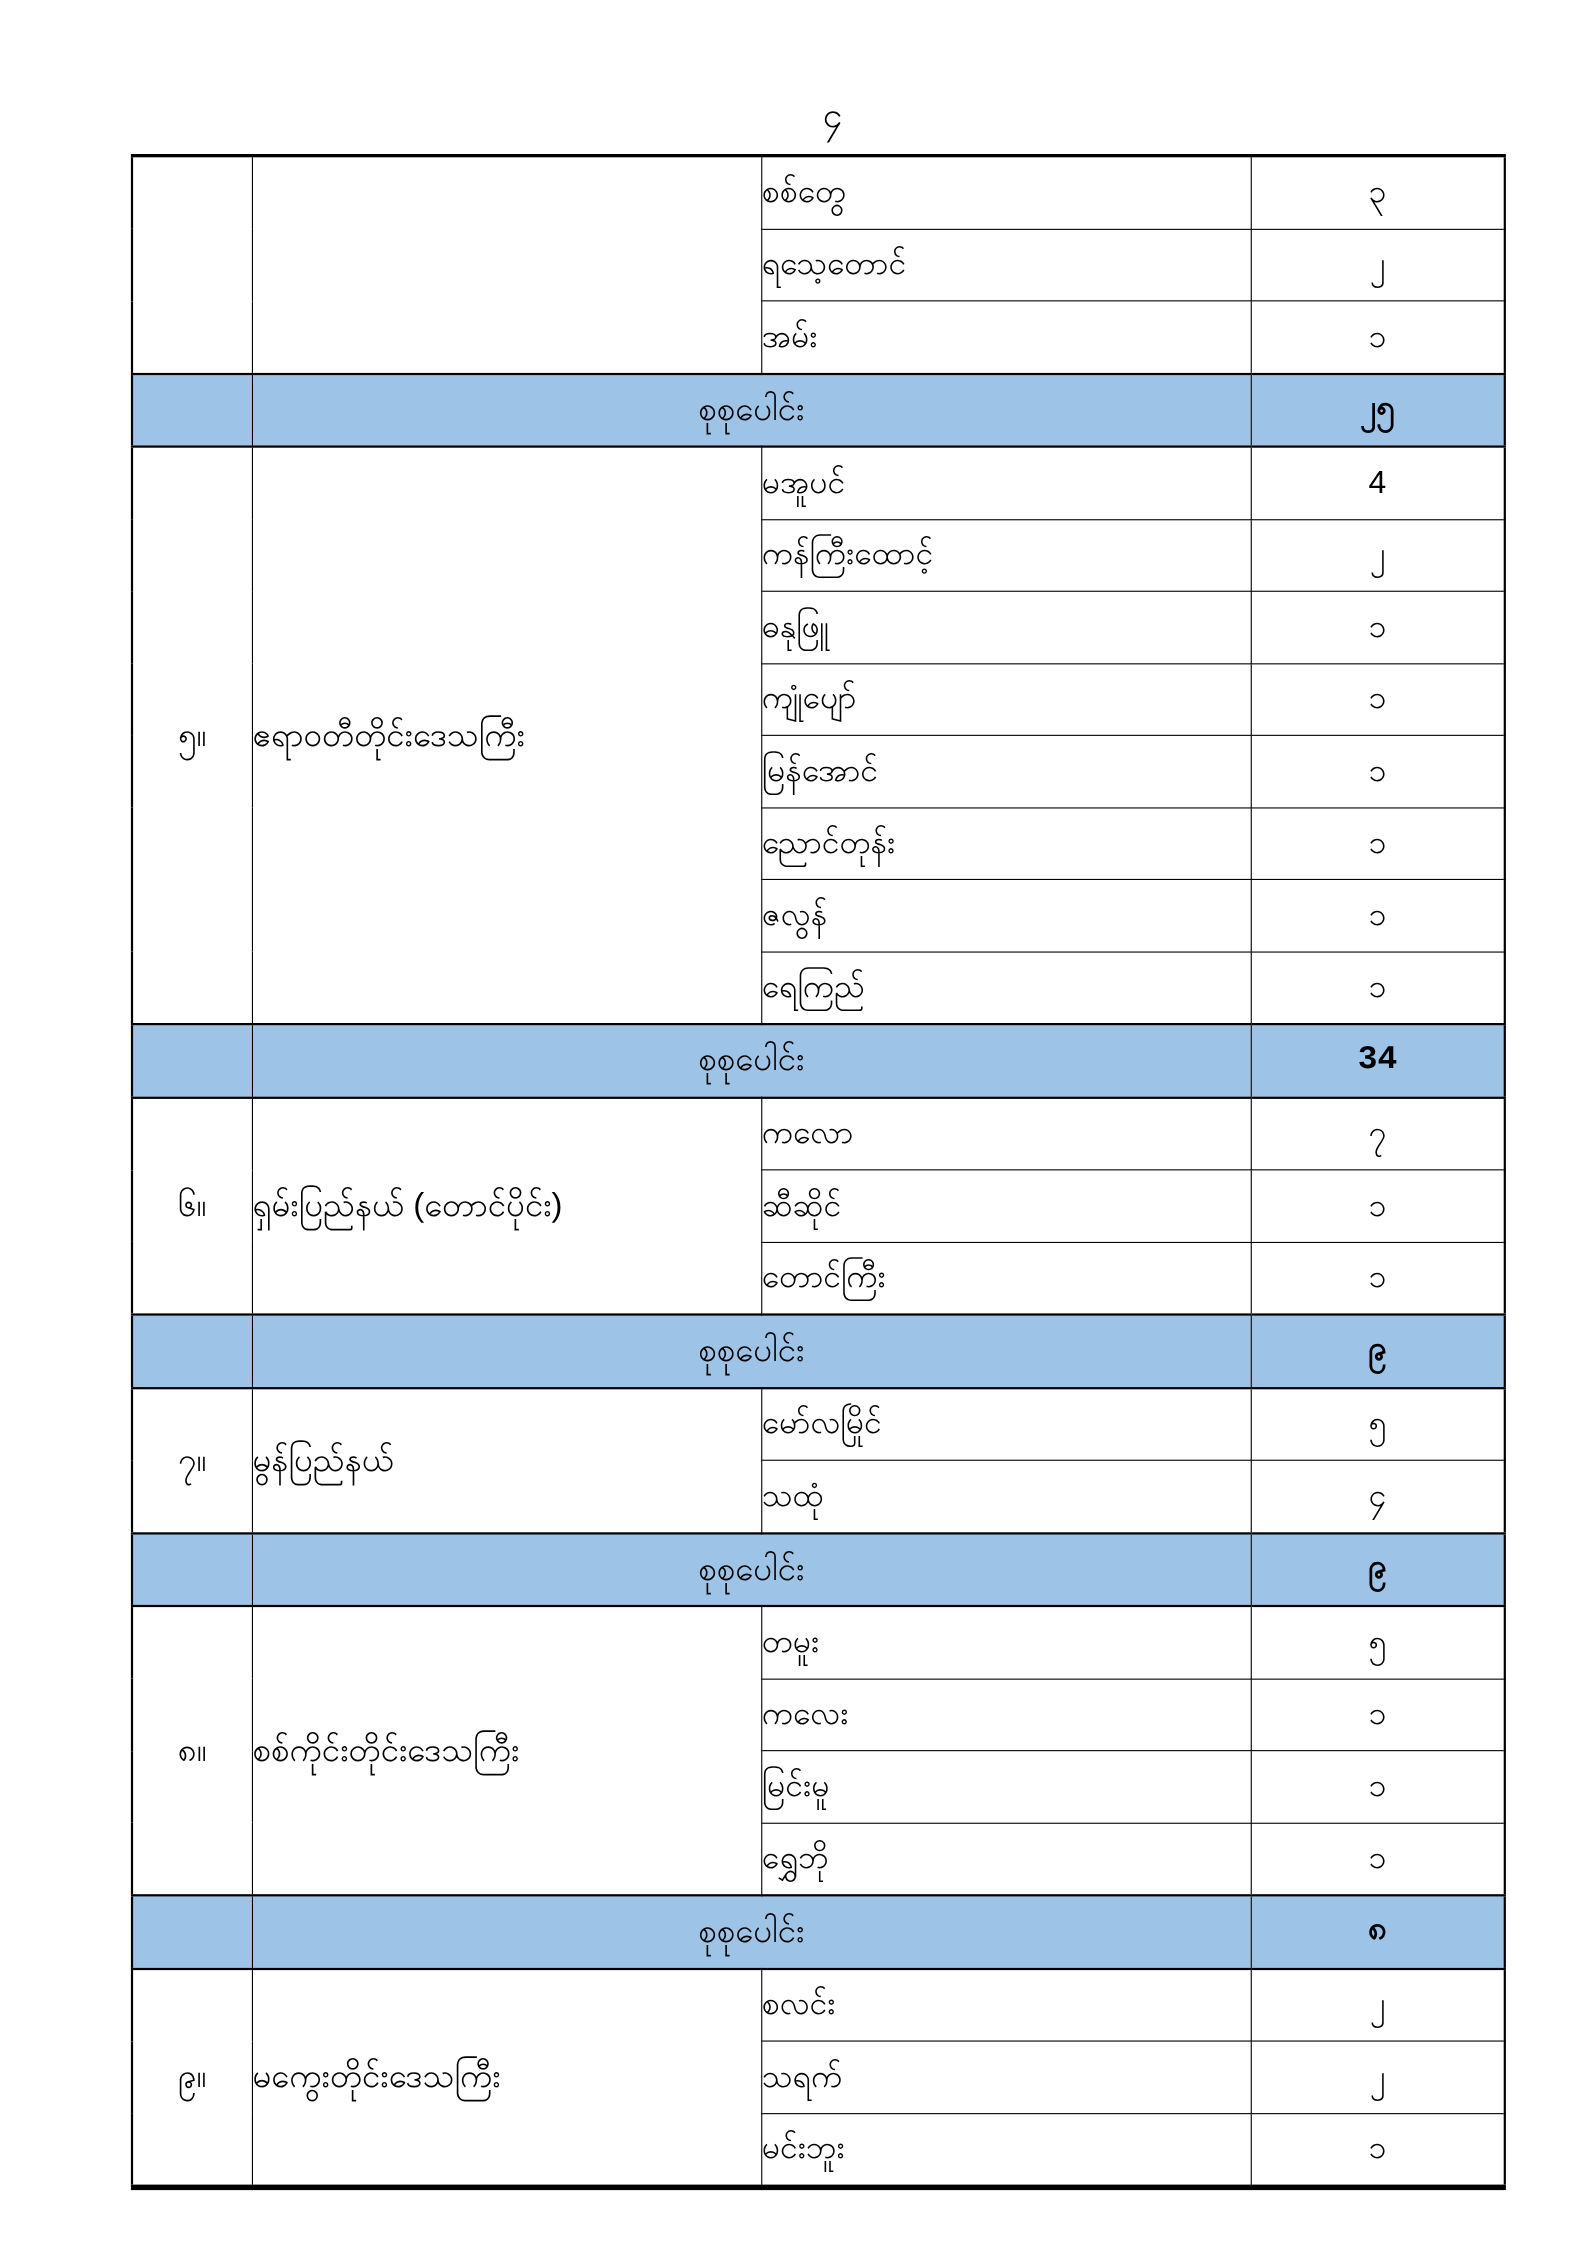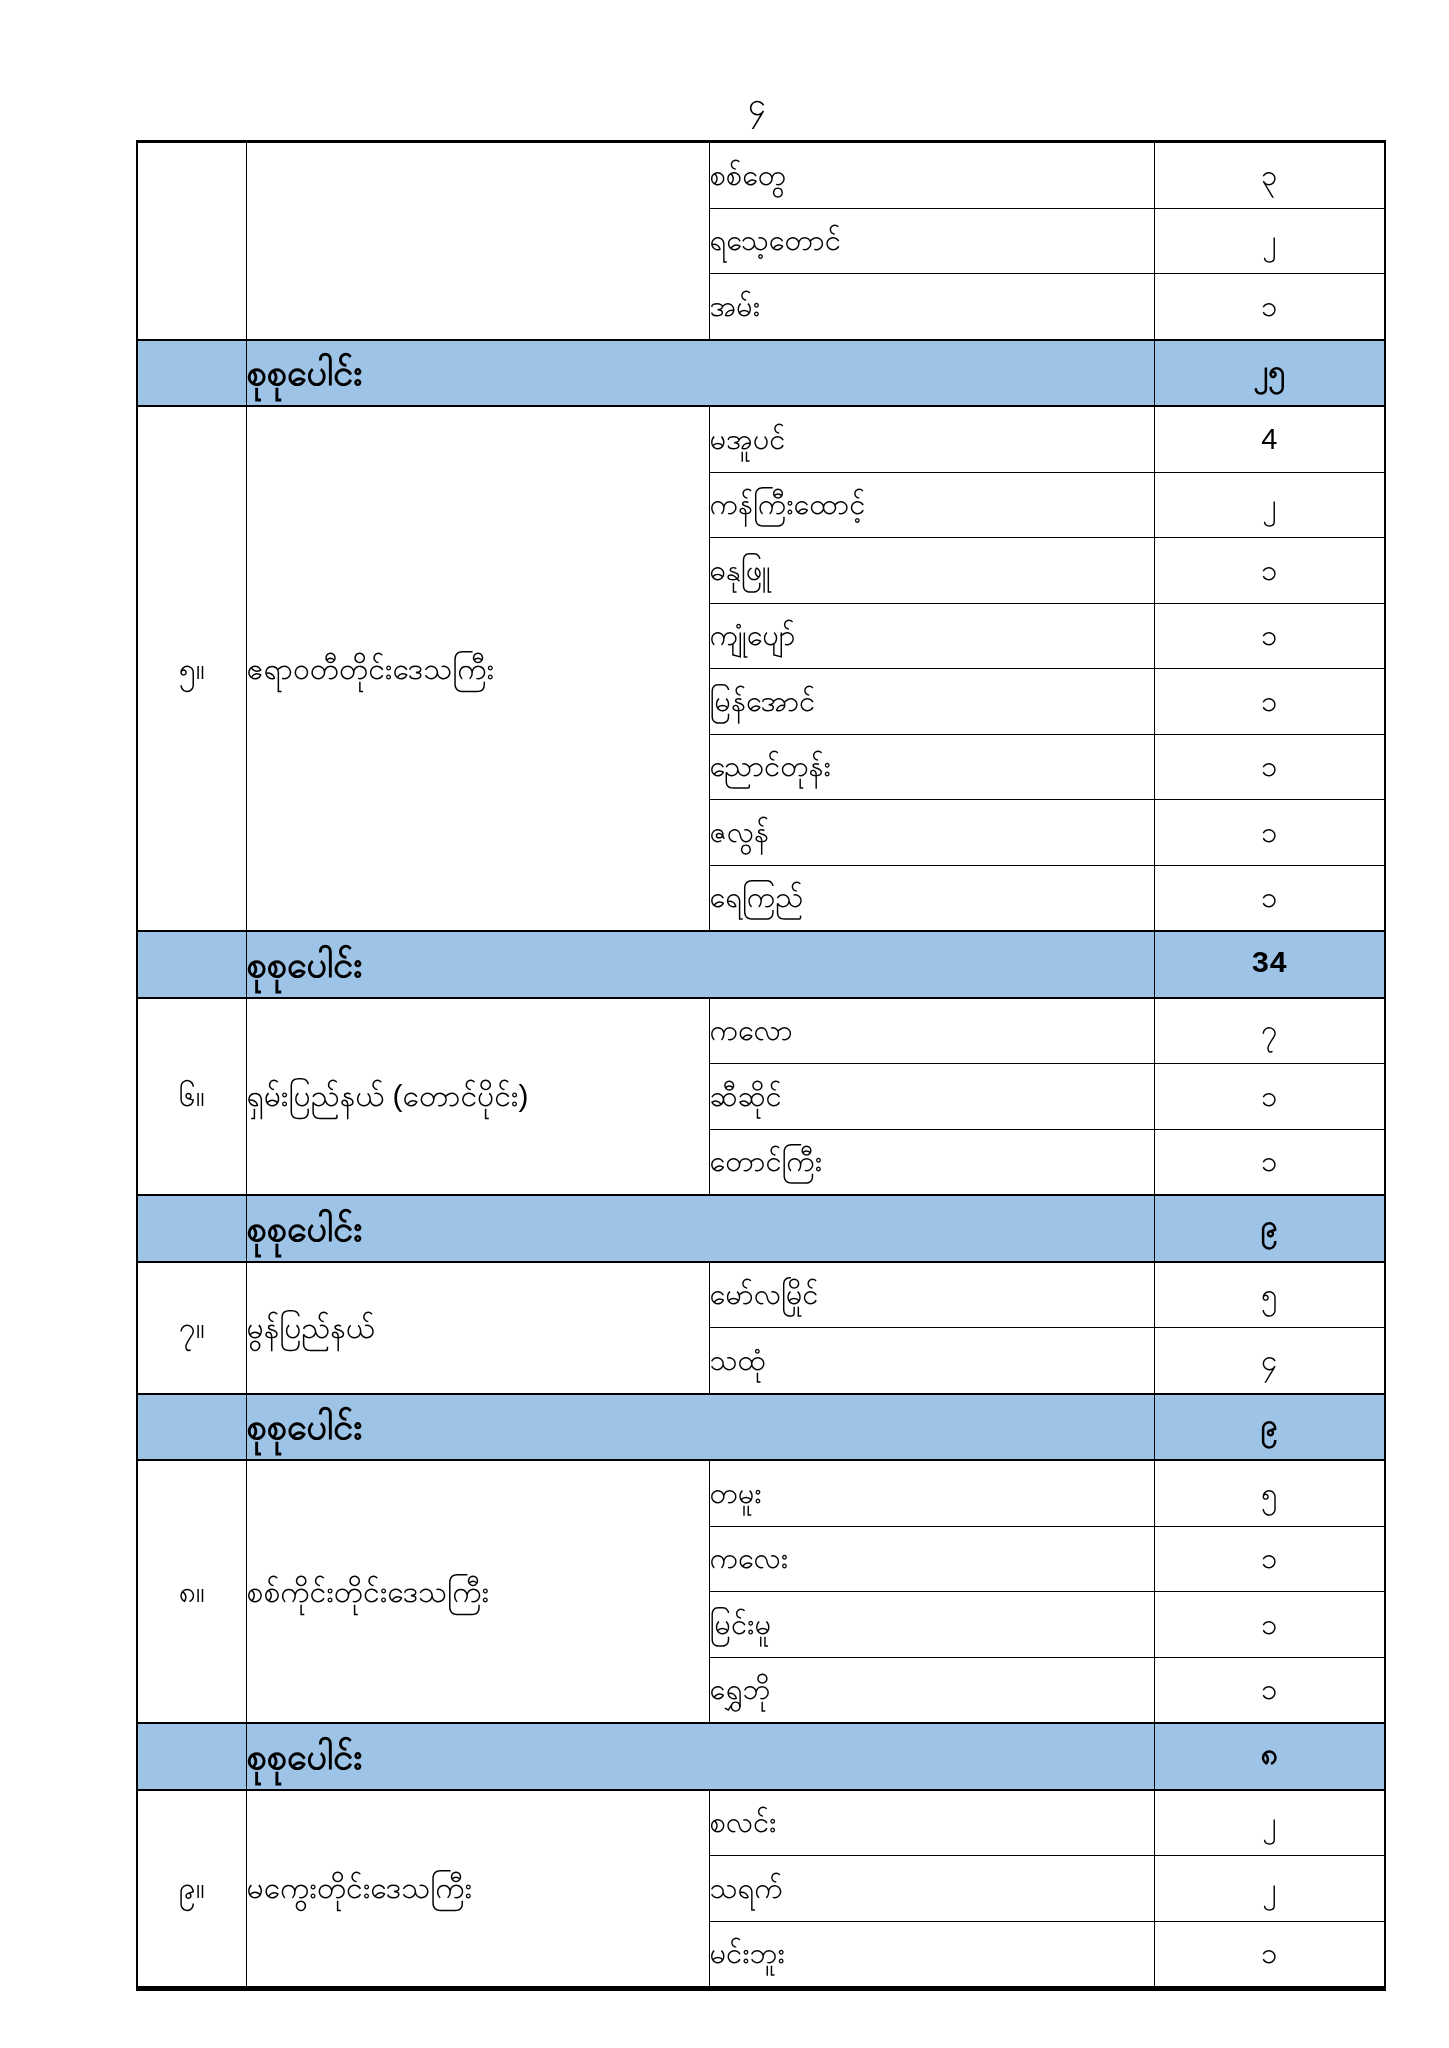--- a/index.html
+++ b/index.html
@@ -23,21 +23,21 @@
     position: absolute;
     top: 88px;
     left: 133px;
     width: 1248px;
     text-align: center;
     font-size: 32px;
     line-height: 1;
   }
   table.doc-table {
     position: absolute;
-    left: 136px;
+    left: 119px;
     top: 140px;
     width: 1248px;
     border-collapse: collapse;
     table-layout: fixed;
     border-top: 3px solid #000;
     border-bottom: 5px solid #000;
     border-left: 2px solid #000;
     border-right: 2px solid #000;
   }
   table.doc-table td {
@@ -67,24 +67,24 @@
     text-align: center;
     font-size: 29px;
     line-height: 1.2;
   }
   tr.total-row td {
     background: var(--total-bg, #9DC3E6);
     border-top: 2.5px solid #000;
     border-bottom: 2.5px solid #000;
   }
   td.total-label {
-    text-align: left;
+    text-align: center;
     padding-right: 16px;
-    font-weight: bold;
-    font-size: 36px;
+    font-weight: normal;
+    font-size: 30px;
     line-height: 1.2;
   }
   td.total-value {
     text-align: center;
     font-weight: bold;
     font-size: 30px;
     line-height: 1.2;
     font-family: Liberation Mono, monospace;
   }
 </style>

